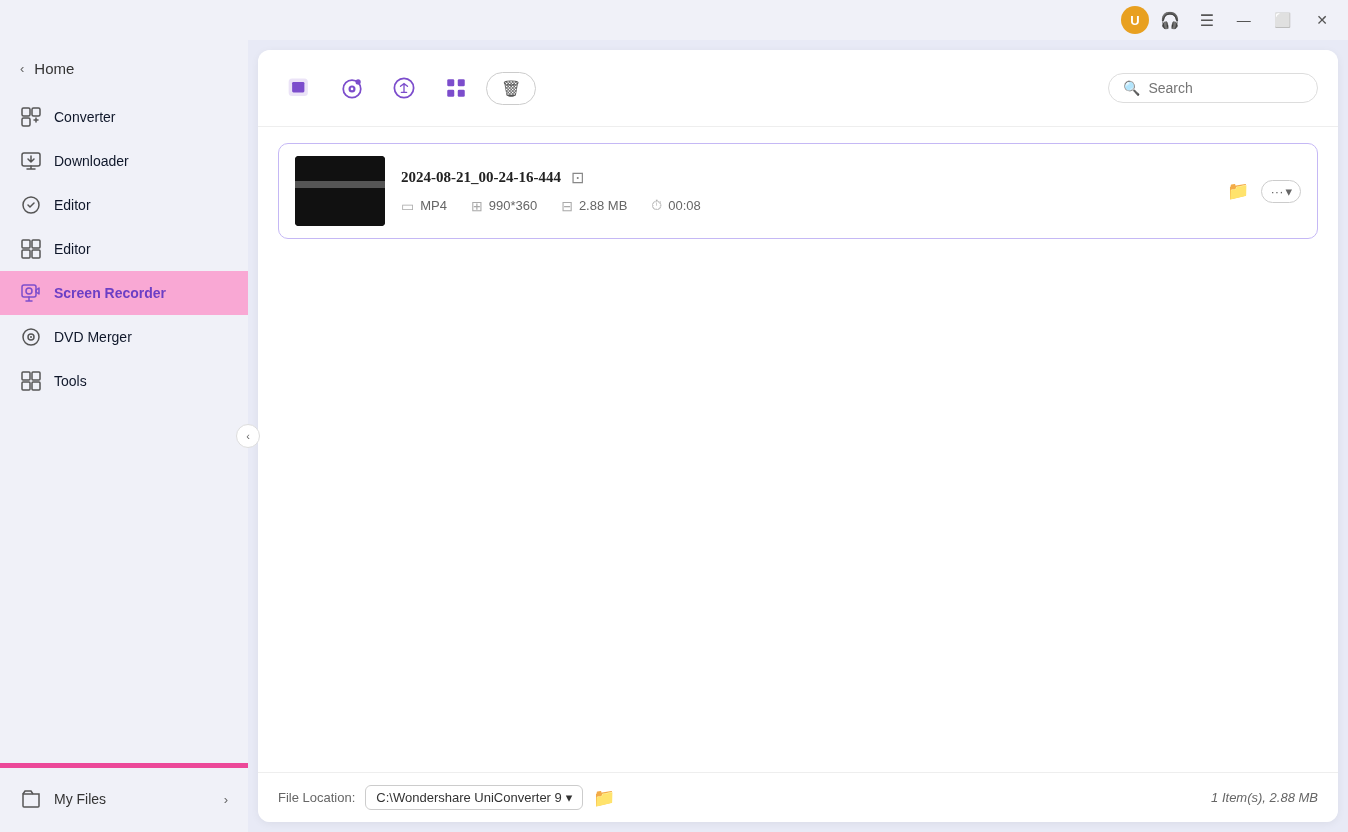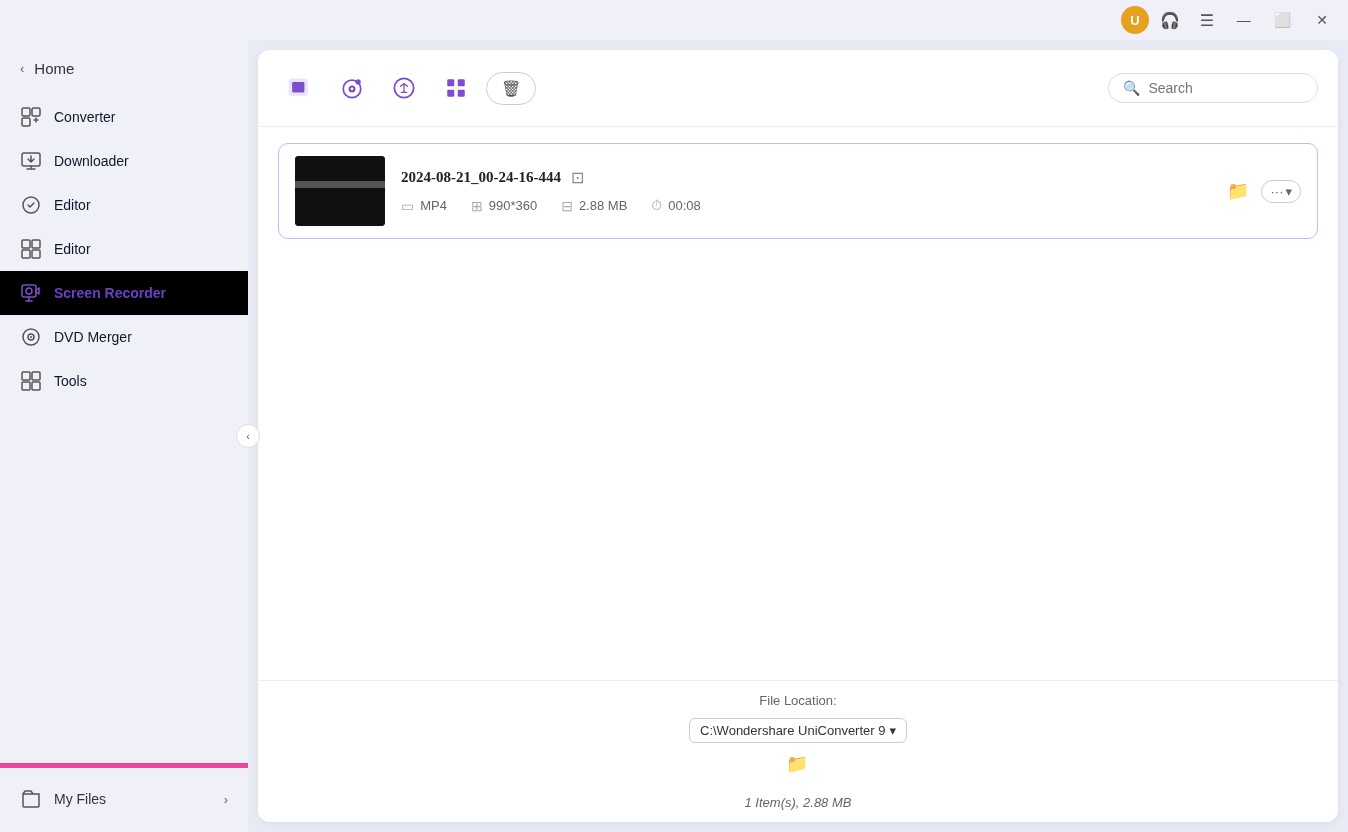--- a/index.html
+++ b/index.html
@@ -101,21 +101,21 @@
       display: flex;
       align-items: center;
       gap: 12px;
       padding: 11px 20px;
       cursor: pointer;
       color: #0f172a;
       font-size: 14px;
       transition: background 0.15s;
     }
     .sidebar-item.active {
-      background: #000000;
+      background: #f9a8d4;
       color: #6c3fc5;
       font-weight: 600;
     }
     .sidebar-item.active .sidebar-icon { color: #7c4dcc; }
     .sidebar-icon {
       width: 22px;
       height: 22px;
       display: flex;
       align-items: center;
       justify-content: center;
@@ -327,21 +327,20 @@
     }
 
     
     .content-footer {
       padding: 12px 20px;
       border-top: 1px solid #eee;
       background: white;
       display: flex;
       align-items: center;
       gap: 10px;
-      flex-direction: column;
     }
     .footer-label { font-size: 13px; color: #666; }
     .file-location-select {
       display: flex;
       align-items: center;
       gap: 4px;
       border: 1px solid #ccc;
       border-radius: 6px;
       padding: 4px 10px;
       cursor: pointer;

